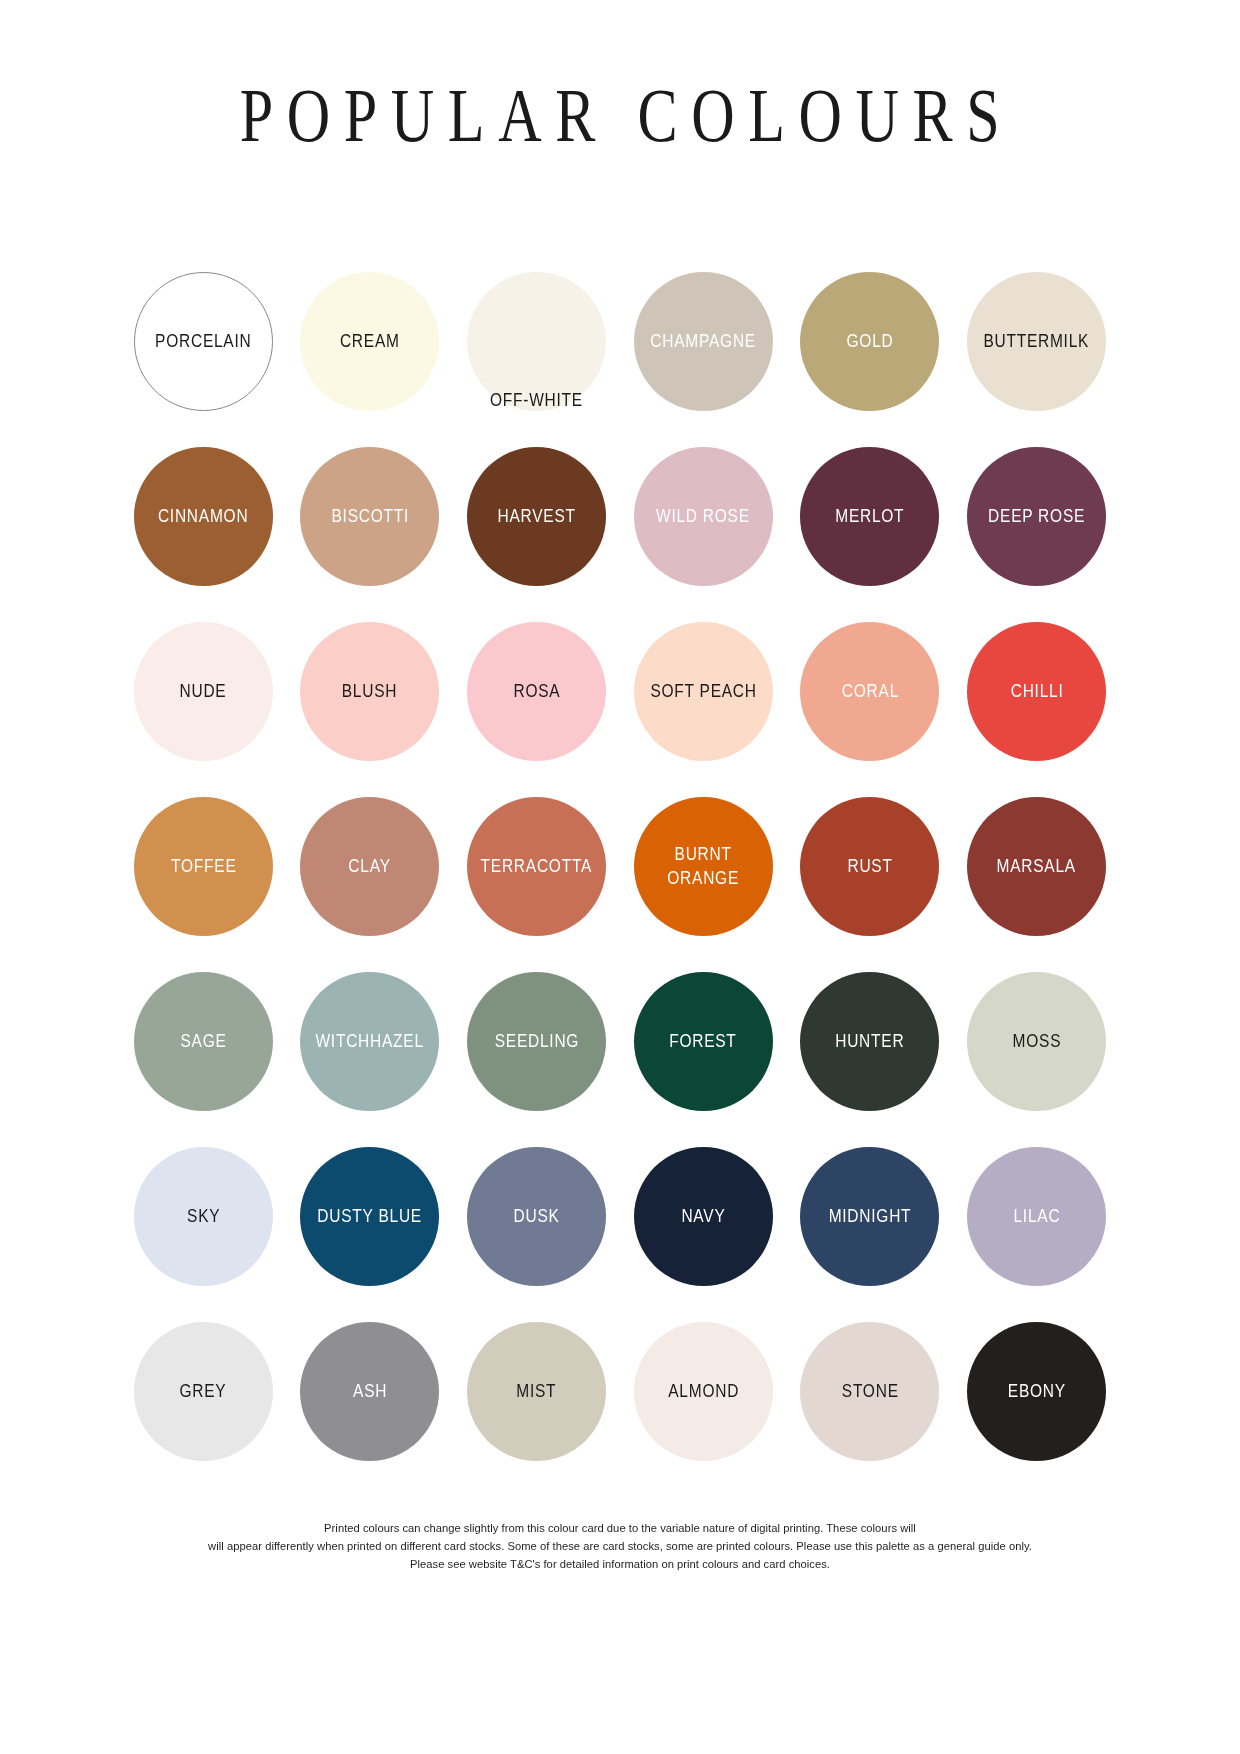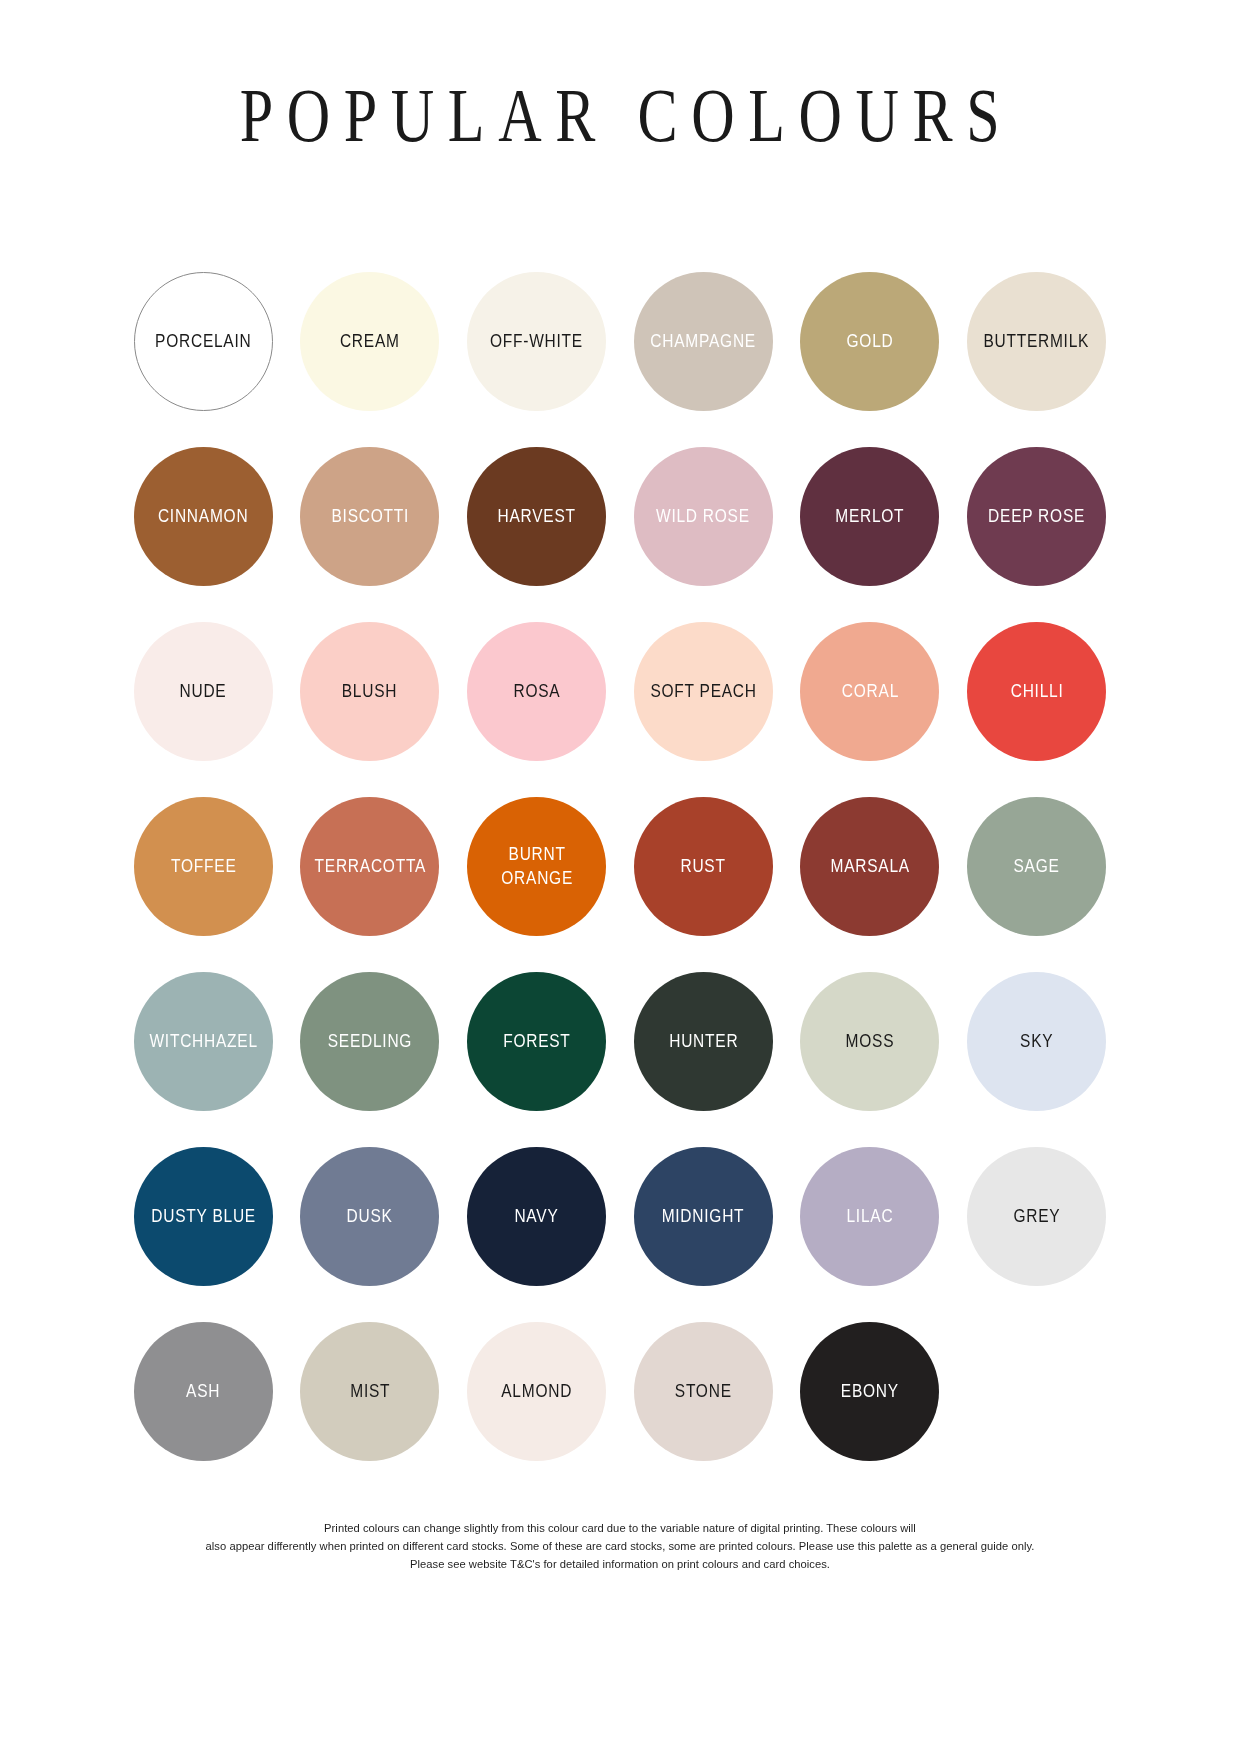--- a/index.html
+++ b/index.html
@@ -98,21 +98,21 @@
 
   <h1 class="title">POPULAR COLOURS</h1>
 
   <div class="grid">
       <div class="swatch outlined" style="background: rgb(255, 255, 255);">
         <span class="swatch-label" style="color: rgb(26, 26, 26);">PORCELAIN</span>
       </div>
       <div class="swatch" style="background: rgb(251, 248, 227);">
         <span class="swatch-label" style="color: rgb(26, 26, 26);">CREAM</span>
       </div>
-      <div class="swatch" style="background: rgb(246, 242, 232);">
+      <div class="swatch" style="background: rgb(246, 242, 232); align-items: flex-end;">
         <span class="swatch-label" style="color: rgb(26, 26, 26);">OFF-WHITE</span>
       </div>
       <div class="swatch" style="background: rgb(207, 196, 184);">
         <span class="swatch-label" style="color: rgb(255, 255, 255);">CHAMPAGNE</span>
       </div>
       <div class="swatch" style="background: rgb(187, 168, 120);">
         <span class="swatch-label" style="color: rgb(255, 255, 255);">GOLD</span>
       </div>
       <div class="swatch" style="background: rgb(233, 224, 209);">
         <span class="swatch-label" style="color: rgb(26, 26, 26);">BUTTERMILK</span>
@@ -148,20 +148,23 @@
         <span class="swatch-label" style="color: rgb(26, 26, 26);">SOFT PEACH</span>
       </div>
       <div class="swatch" style="background: rgb(240, 169, 144);">
         <span class="swatch-label" style="color: rgb(255, 255, 255);">CORAL</span>
       </div>
       <div class="swatch" style="background: rgb(232, 71, 63);">
         <span class="swatch-label" style="color: rgb(255, 255, 255);">CHILLI</span>
       </div>
       <div class="swatch" style="background: rgb(210, 144, 79);">
         <span class="swatch-label" style="color: rgb(255, 255, 255);">TOFFEE</span>
+      </div>
+      <div class="swatch" style="background: rgb(192, 136, 116);">
+        <span class="swatch-label" style="color: rgb(255, 255, 255);">CLAY</span>
       </div>
       <div class="swatch" style="background: rgb(199, 112, 85);">
         <span class="swatch-label" style="color: rgb(255, 255, 255);">TERRACOTTA</span>
       </div>
       <div class="swatch" style="background: rgb(217, 98, 4);">
         <span class="swatch-label" style="color: rgb(255, 255, 255);">BURNT
 ORANGE</span>
       </div>
       <div class="swatch" style="background: rgb(168, 65, 42);">
         <span class="swatch-label" style="color: rgb(255, 255, 255);">RUST</span>
@@ -220,17 +223,17 @@
       <div class="swatch" style="background: rgb(226, 215, 209);">
         <span class="swatch-label" style="color: rgb(26, 26, 26);">STONE</span>
       </div>
       <div class="swatch" style="background: rgb(34, 31, 31); justify-content: center;">
         <span class="swatch-label" style="color: rgb(255, 255, 255);">EBONY</span>
       </div>
     </div>
 
   <div class="footer">
     <p>Printed colours can change slightly from this colour card due to the variable nature of digital printing. These colours will</p>
-    <p>also appear differently when printed on different card stocks. Some of these are card stocks, some are printed colours. Please use this palette as a general guide only.</p>
+    <p>will appear differently when printed on different card stocks. Some of these are card stocks, some are printed colours. Please use this palette as a general guide only.</p>
     <p>Please see website T&amp;C's for detailed information on print colours and card choices.</p>
   </div>
 
 </div>
 
 </body></html>

